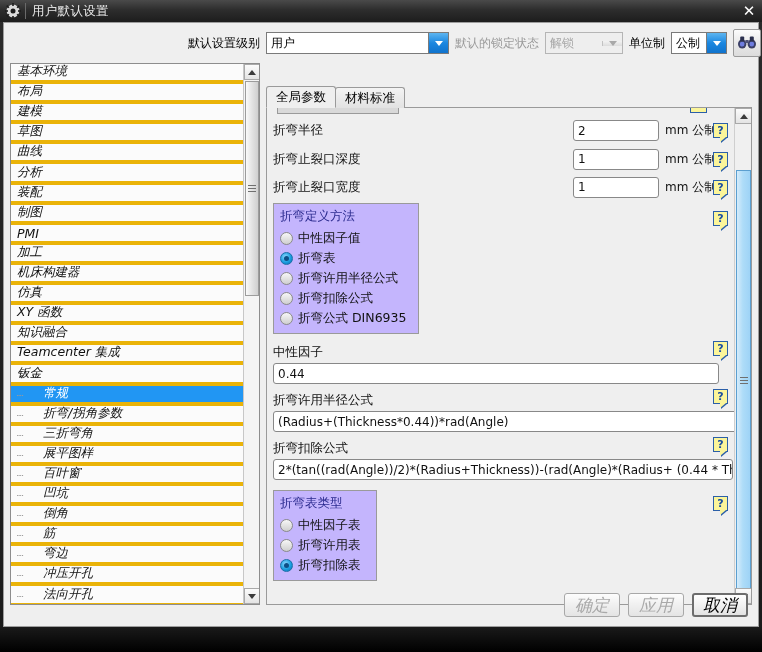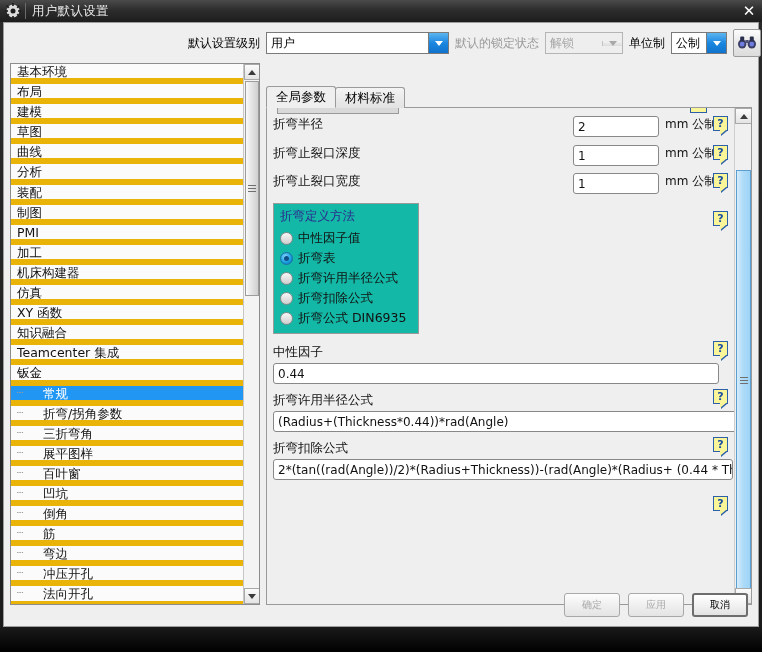--- a/index.html
+++ b/index.html
@@ -148,27 +148,28 @@
   }
   .tree-list {
     position: absolute;
     left: 0; top: 0;
     width: 232px; height: 100%;
     background: #fbfbfb;
   }
   .tree-row {
     height: 20.1px;
     display: flex;
-    align-items: flex-start;
-    border-bottom: 6px solid #eab308;
+    align-items: flex-end;
+    border-bottom: 4px solid #eab308;
     box-sizing: border-box;
     padding-left: 6px;
     font-size: 12.5px;
     color: #111;
     white-space: nowrap;
+    font-style: italic;
   }
   .tree-row.child { padding-left: 6px; }
   .tree-row.child .dashes {
     width: 26px;
     color: #9a9a9a;
     font-size: 11px;
     letter-spacing: -1px;
     flex-shrink: 0;
   }
   .tree-row.selected {
@@ -277,21 +278,21 @@
     background: #f0f0f0;
     border-left: 1px solid #cfcfcf;
     box-sizing: border-box;
   }
   .panel-scroll .sb-thumb { width: 15px; }
 
   
   .prow {
     height: 28px;
     display: flex;
-    align-items: flex-start;
+    align-items: center;
     position: relative;
   }
   .prow .plabel {
     font-size: 12.5px;
     color: #111;
     white-space: nowrap;
   }
   .tinput {
     height: 21px;
     border: 1px solid #888;
@@ -329,21 +330,21 @@
     bottom: -5px; right: 1px;
     width: 0; height: 0;
     border-left: 6px solid #fbf59a;
     border-bottom: 5px solid transparent;
     filter: drop-shadow(1px 1px 0 #2b5fa8);
   }
 
   
   .groupbox {
     border: 1px solid #9a9a9a;
-    background: #14b8a6;
+    background: #c4b5fd;
     box-sizing: border-box;
     padding: 4px 6px 5px 6px;
   }
   .gtitle {
     font-size: 12.5px;
     color: #2b2b8f;
     margin-bottom: 3px;
   }
   .radio-row {
     display: flex;
@@ -391,23 +392,24 @@
     padding-right: 10px;
     box-sizing: border-box;
     gap: 8px;
   }
   .dlg-btn {
     width: 56px; height: 24px;
     border: 1px solid #a8a8a8;
     border-radius: 3px;
     background: linear-gradient(to bottom, #fdfdfd 0%, #f0f0f0 48%, #e4e4e4 100%);
     display: flex; align-items: center; justify-content: center;
-    font-size: 10px;
+    font-size: 17px;
     color: #a9a9a9;
     box-sizing: border-box;
+    font-style: italic;
   }
   .dlg-btn.enabled {
     color: #000;
     border: 2px solid #6d6d6d;
     background: linear-gradient(to bottom, #ffffff 0%, #f2f2f2 48%, #e3e3e3 100%);
   }
 
   
   .watermark {
     position: absolute;
@@ -709,20 +711,35 @@
             <div class="help" style="position:absolute; left:440px; top:-3px;">?</div>
           </div>
 
           <div style="position:relative; margin-top:8px;">
             <span class="stack-label">折弯扣除公式</span>
             <div class="tinput" style="width:460px;">2*(tan((rad(Angle))/2)*(Radius+Thickness))-(rad(Angle)*(Radius+ (0.44 * Thic</div>
             <div class="help" style="position:absolute; left:440px; top:-3px;">?</div>
           </div>
 
           <div style="position:relative; margin-top:10px;">
+            <div class="groupbox" style="width:104px;">
+              <div class="gtitle">折弯表类型</div>
+              <div class="radio-row">
+                  <span class="radio"></span>
+                  <span>中性因子表</span>
+                </div>
+              <div class="radio-row">
+                  <span class="radio"></span>
+                  <span>折弯许用表</span>
+                </div>
+              <div class="radio-row">
+                  <span class="radio on"></span>
+                  <span>折弯扣除表</span>
+                </div>
+            </div>
             <div class="help" style="position:absolute; left:440px; top:6px;">?</div>
           </div>
 
         </div>
 
         <div class="panel-scroll">
           <div class="sb-btn top" style="width:17px;">
               <div class="sb-arrow-up"></div>
             </div>
           <div class="sb-thumb blue" style="top:62px; height:420px;">

